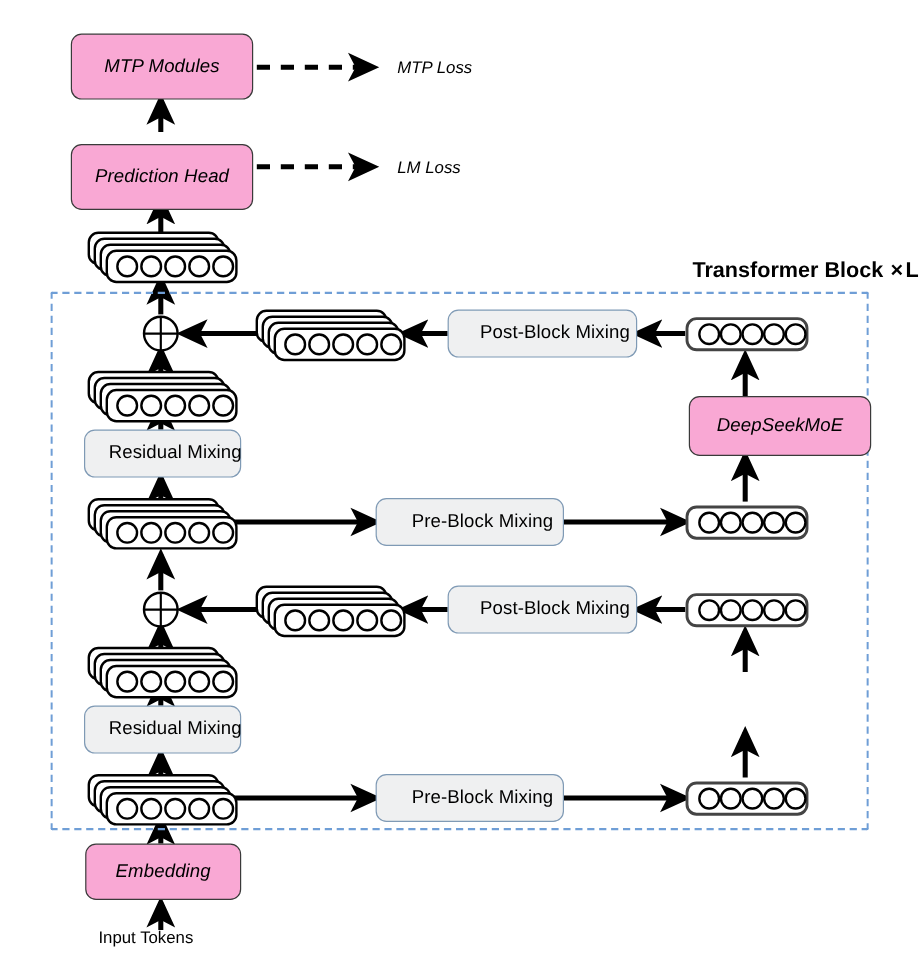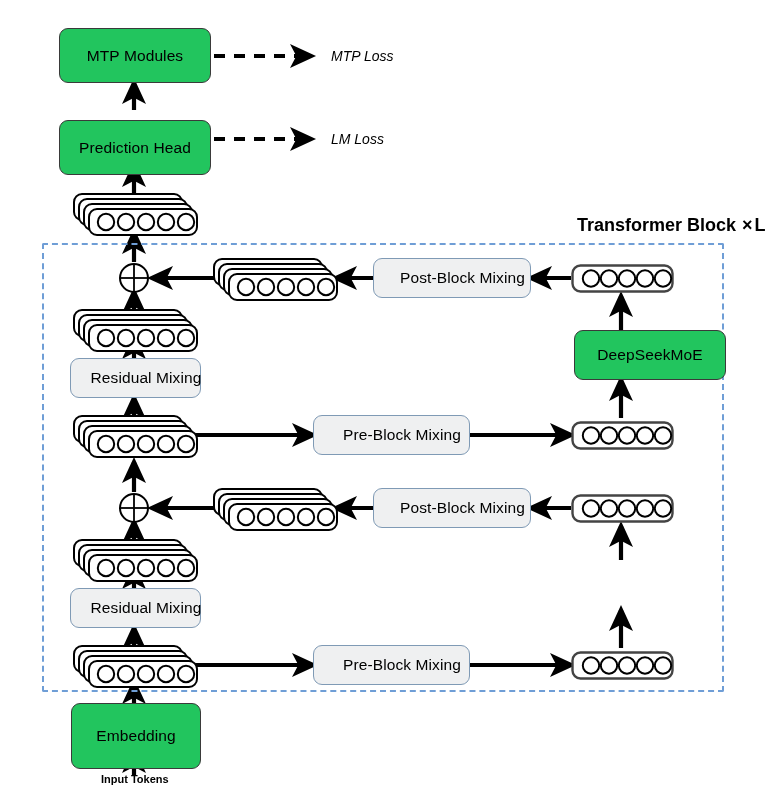--- a/index.html
+++ b/index.html
@@ -30,23 +30,24 @@
     justify-content:center;
     text-align:center;
     border-radius:9px;
     font-size:15.5px;
     line-height:1.15;
     letter-spacing:.1px;
     white-space:nowrap;
     z-index:6;
   }
   .node.proc{
-    background:#22c55e;
+    background:#f9a8d4;
     border:1.4px solid #3a3a3a;
     box-shadow:0 0 0 0 rgba(0,0,0,0);
+    font-style:italic;
   }
   .node.mix{
     background:#eff0f1;
     border:1.4px solid #7f9ab5;
     padding-left:21px;
   }
   
   .label{
     position:absolute;
     font-size:14.5px;
@@ -345,25 +346,25 @@
 
   <div class="node mix" style="left:313px; top:645px; width:157px; height:40px;">Pre-Block Mixing</div>
 
   <div class="node mix" style="left:373px; top:258px; width:158px; height:40px;">Post-Block Mixing</div>
 
   <div class="node mix" style="left:373px; top:488px; width:158px; height:40px;">Post-Block Mixing</div>
 
   <div class="node proc" style="left:546px; top:330px; width:152px; height:50px;margin-left:28px;">DeepSeekMoE</div>
 
 
-  <div class="node proc" style="left:71px; top:703px; width:130px; height:66px;">Embedding</div>
+  <div class="node proc" style="left:71px; top:703px; width:130px; height:47px;">Embedding</div>
 
   <span class="label italic" style="left:331px; top:48px;">MTP Loss</span>
 
   <span class="label italic" style="left:331px; top:131px;">LM Loss</span>
 
-  <span class="label" style="left:101px; top:773px; font-size:11px; font-weight:700;">Input Tokens</span>
+  <span class="label" style="left:82px; top:773px; font-size:14px; font-weight:400;">Input Tokens</span>
 
   <span class="label bold" style="left:577px; top:215px;">
     <span>Transformer Block</span><span style="margin-left:6px;">×</span><span class="mathvar" style="margin-left:2px;">L</span>
   </span>
 
 </div>
 
 </body></html>

